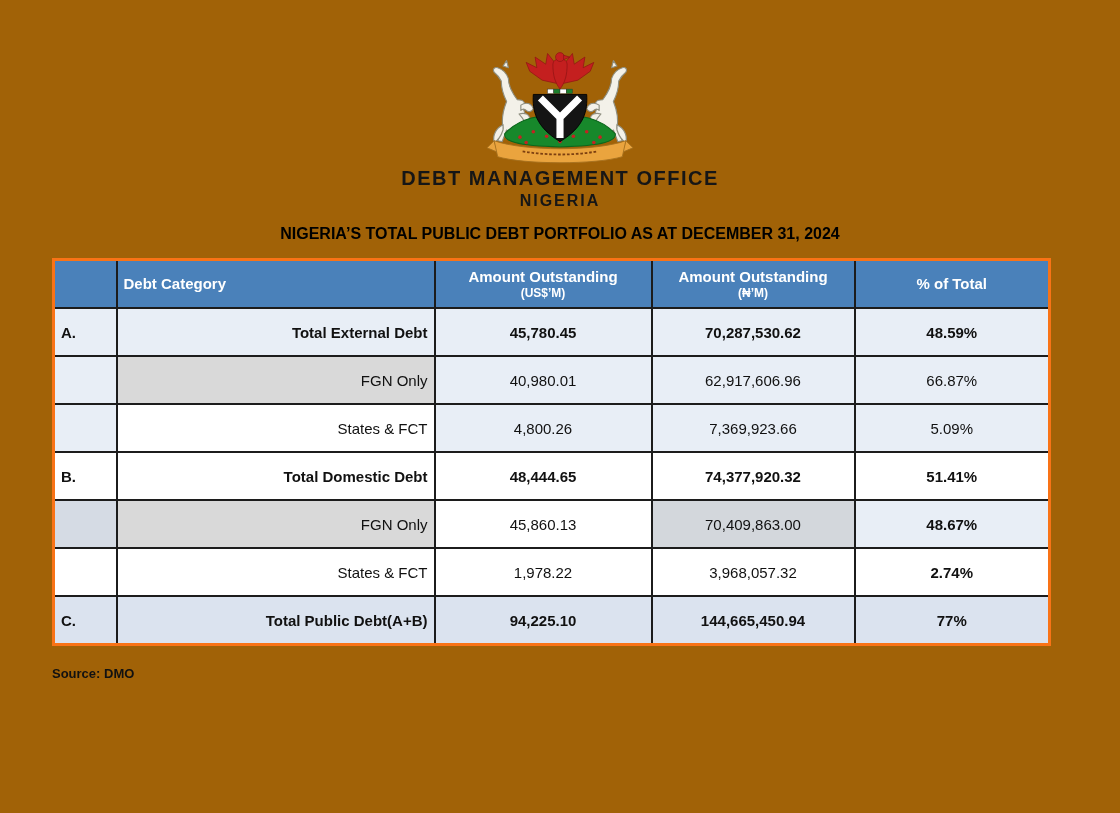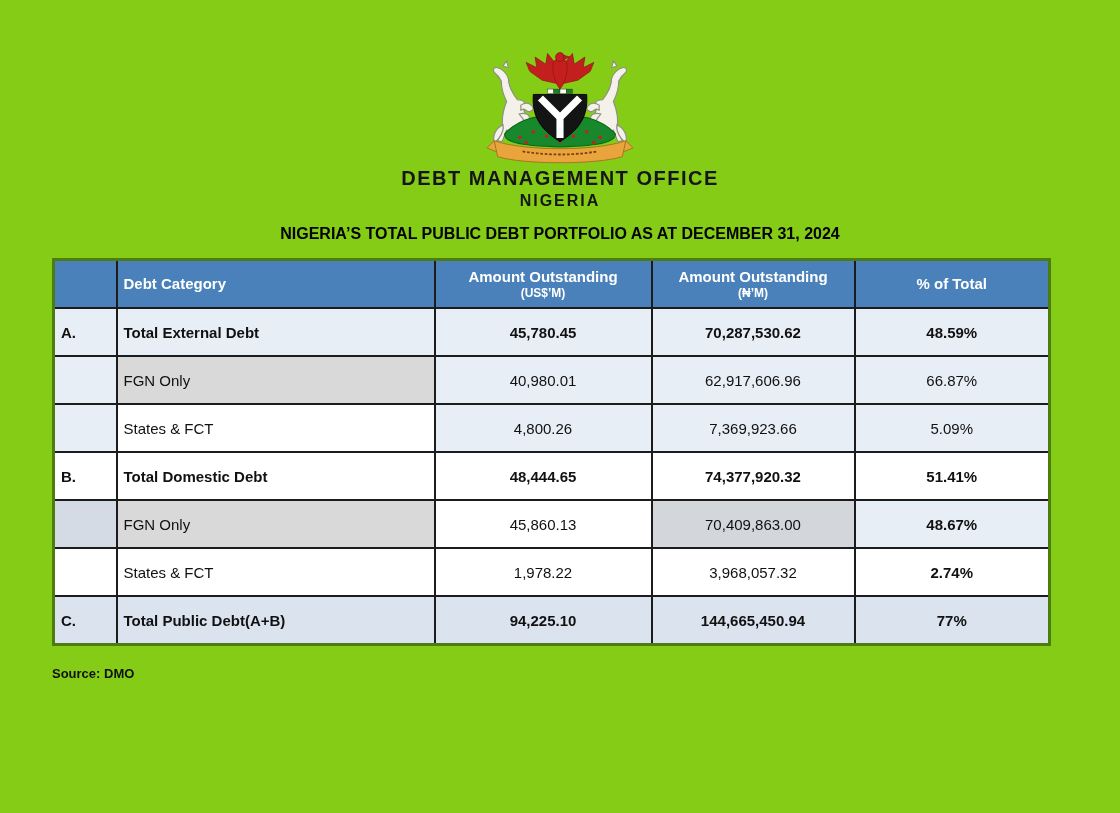--- a/index.html
+++ b/index.html
@@ -1,36 +1,36 @@
 <!DOCTYPE html>
 <html><head>
 <meta charset="utf-8">
 <style>
   html,body{margin:0;padding:0;background:#ffffff;}
   body{width:1120px;height:813px;font-family:"Liberation Sans","DejaVu Sans",sans-serif;color:#111;}
-  .page{position:relative;width:1120px;height:813px;overflow:hidden;background:#84cc16;}
+  .page{position:relative;width:1120px;height:813px;overflow:hidden;background:#a16207;}
 
   .header-block{position:absolute;top:48px;left:0;width:100%;text-align:center;}
   .arms{display:block;margin:0 auto;}
   .org-name{font-size:20px;font-weight:bold;letter-spacing:1.5px;color:#161616;margin-top:3px;}
   .org-country{font-size:16px;font-weight:bold;letter-spacing:2px;color:#161616;margin-top:2px;}
 
   .doc-title{position:absolute;top:225px;left:0;width:100%;text-align:center;
              font-size:16px;font-weight:bold;color:#000;letter-spacing:0px;}
 
   table.debt{position:absolute;left:52px;top:258px;width:996px;border-collapse:collapse;
-             table-layout:fixed;border:3px solid #4d7c0f;}
+             table-layout:fixed;border:3px solid #f97316;}
   .debt th,.debt td{border:2px solid #1c1c1c;height:46px;padding:0 6px;font-size:15px;
              overflow:hidden;vertical-align:middle;}
   .debt thead th{background:#4a81ba;color:#ffffff;font-weight:bold;text-align:center;line-height:1.2;}
   .debt thead th.cat{text-align:left;}
   .hline2{font-size:12px;}
 
   td.letter{font-weight:bold;text-align:left;}
-  td.cat{text-align:left;}
+  td.cat{text-align:right;}
   td.num,td.pct{text-align:center;}
   tr.total td{font-weight:bold;}
   td.bold{font-weight:bold;}
 
   
   .lb{background:#e8eef6;}   
   .gy{background:#d9d9d9;}   
   .gy2{background:#d3d7dc;}  
   .gb{background:#d5dbe4;}   
   .wt{background:#ffffff;}

